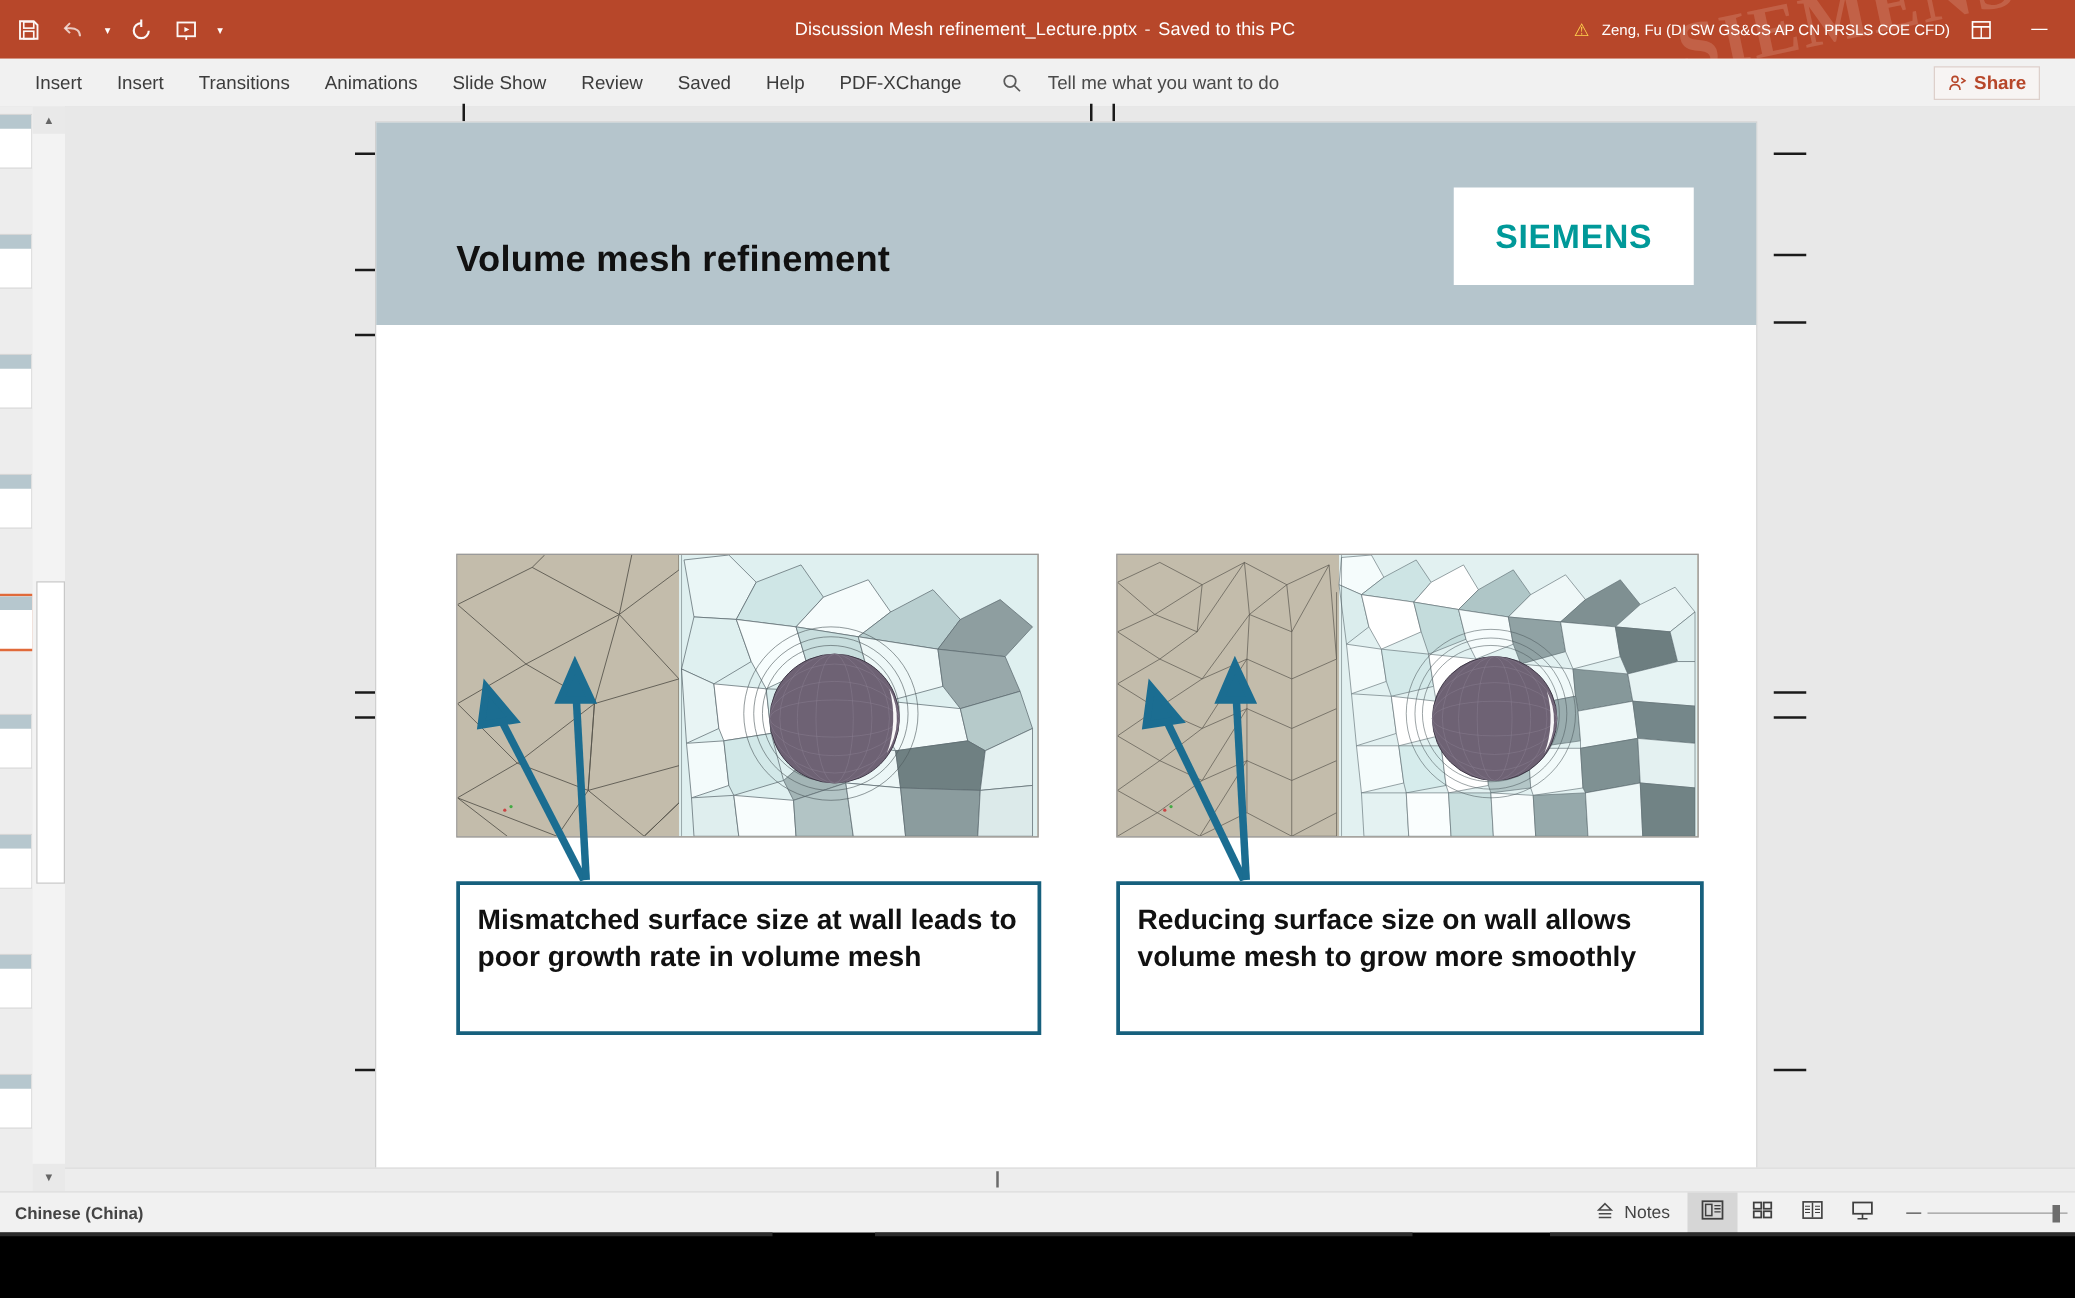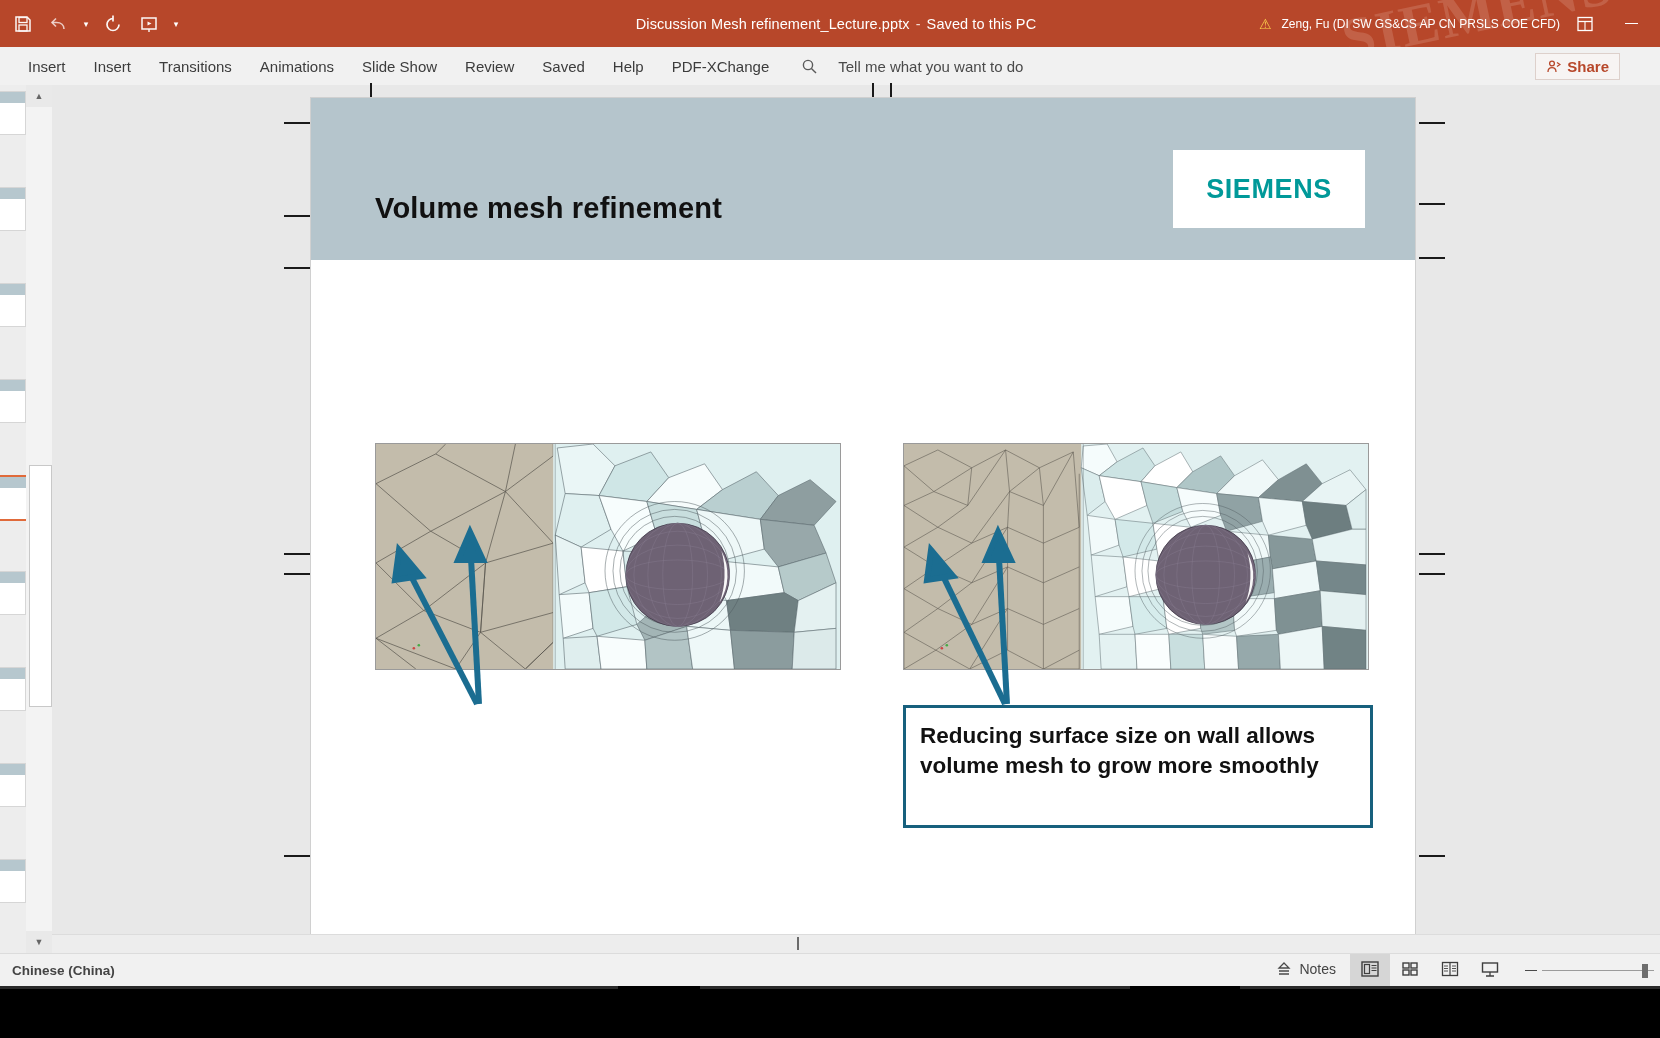--- a/index.html
+++ b/index.html
@@ -68,21 +68,21 @@
   }
   .tabs{display:flex;align-items:center;padding-left:14px;gap:0;}
   .tab{
     font-size:15px;color:#3c3c3c;padding:4px 14px;white-space:nowrap;
   }
   .tellme{
     display:flex;align-items:center;gap:20px;margin-left:18px;color:#4a4a4a;font-size:15px;
   }
   .tellme svg{display:block;}
   .share-wrap{
-    position:absolute;right:12px;top:0;height:38px;display:flex;align-items:center;gap:12px;
+    position:absolute;right:12px;top:0;height:38px;display:flex;align-items:center;gap:0;
   }
   .share-btn{
     display:flex;align-items:center;gap:6px;padding:4px 10px;border:1px solid #ddd0cb;
     background:#f7f4f3;color:#b7472a;font-size:15px;font-weight:bold;
   }
   .share-btn svg{display:block;}
   .ribbon-extra{
     width:12px;height:24px;margin-left:4px;
   }
 
@@ -128,21 +128,21 @@
   .slide-area{
     position:absolute;left:52px;top:0;right:0;height:868px;background:#e8e8e8;
   }
 
   
   .gmark{position:absolute;background:#1a1a1a;}
   .gmark.h{height:2px;width:26px;}
   .gmark.v{width:2px;height:22px;}
 
   .slide{
-    position:absolute;left:258px;top:12px;width:1106px;height:904px;
+    position:absolute;left:248px;top:12px;width:1106px;height:904px;
     background:#ffffff;border:1px solid #d0d0d0;box-sizing:border-box;
   }
   .slide-header{
     position:absolute;left:0;top:0;width:100%;height:162px;background:#b5c5cc;
   }
   .slide-title{
     position:absolute;left:64px;top:94px;font-size:29px;font-weight:bold;color:#111;
     letter-spacing:.2px;
   }
   .siemens-logo{
@@ -573,20 +573,23 @@
             <polygon points="159,434 172,462 147,462"></polygon>
 
             <path d="M694,606 L632,478"></path>
             <polygon points="620,452 642,478 616,482"></polygon>
 
             <path d="M696,606 L688,460"></path>
             <polygon points="687,434 700,462 675,462"></polygon>
           </g>
         </svg>
 
+        <div class="callout left">
+          <div class="callout-text">Mismatched surface size at wall leads to poor growth rate in volume mesh</div>
+        </div>
         <div class="callout right">
           <div class="callout-text">Reducing surface size on wall allows volume mesh to grow more smoothly</div>
         </div>
 
       </div>
     </div>
 
     <div class="hscroll">
       <div class="caret"></div>
     </div>

